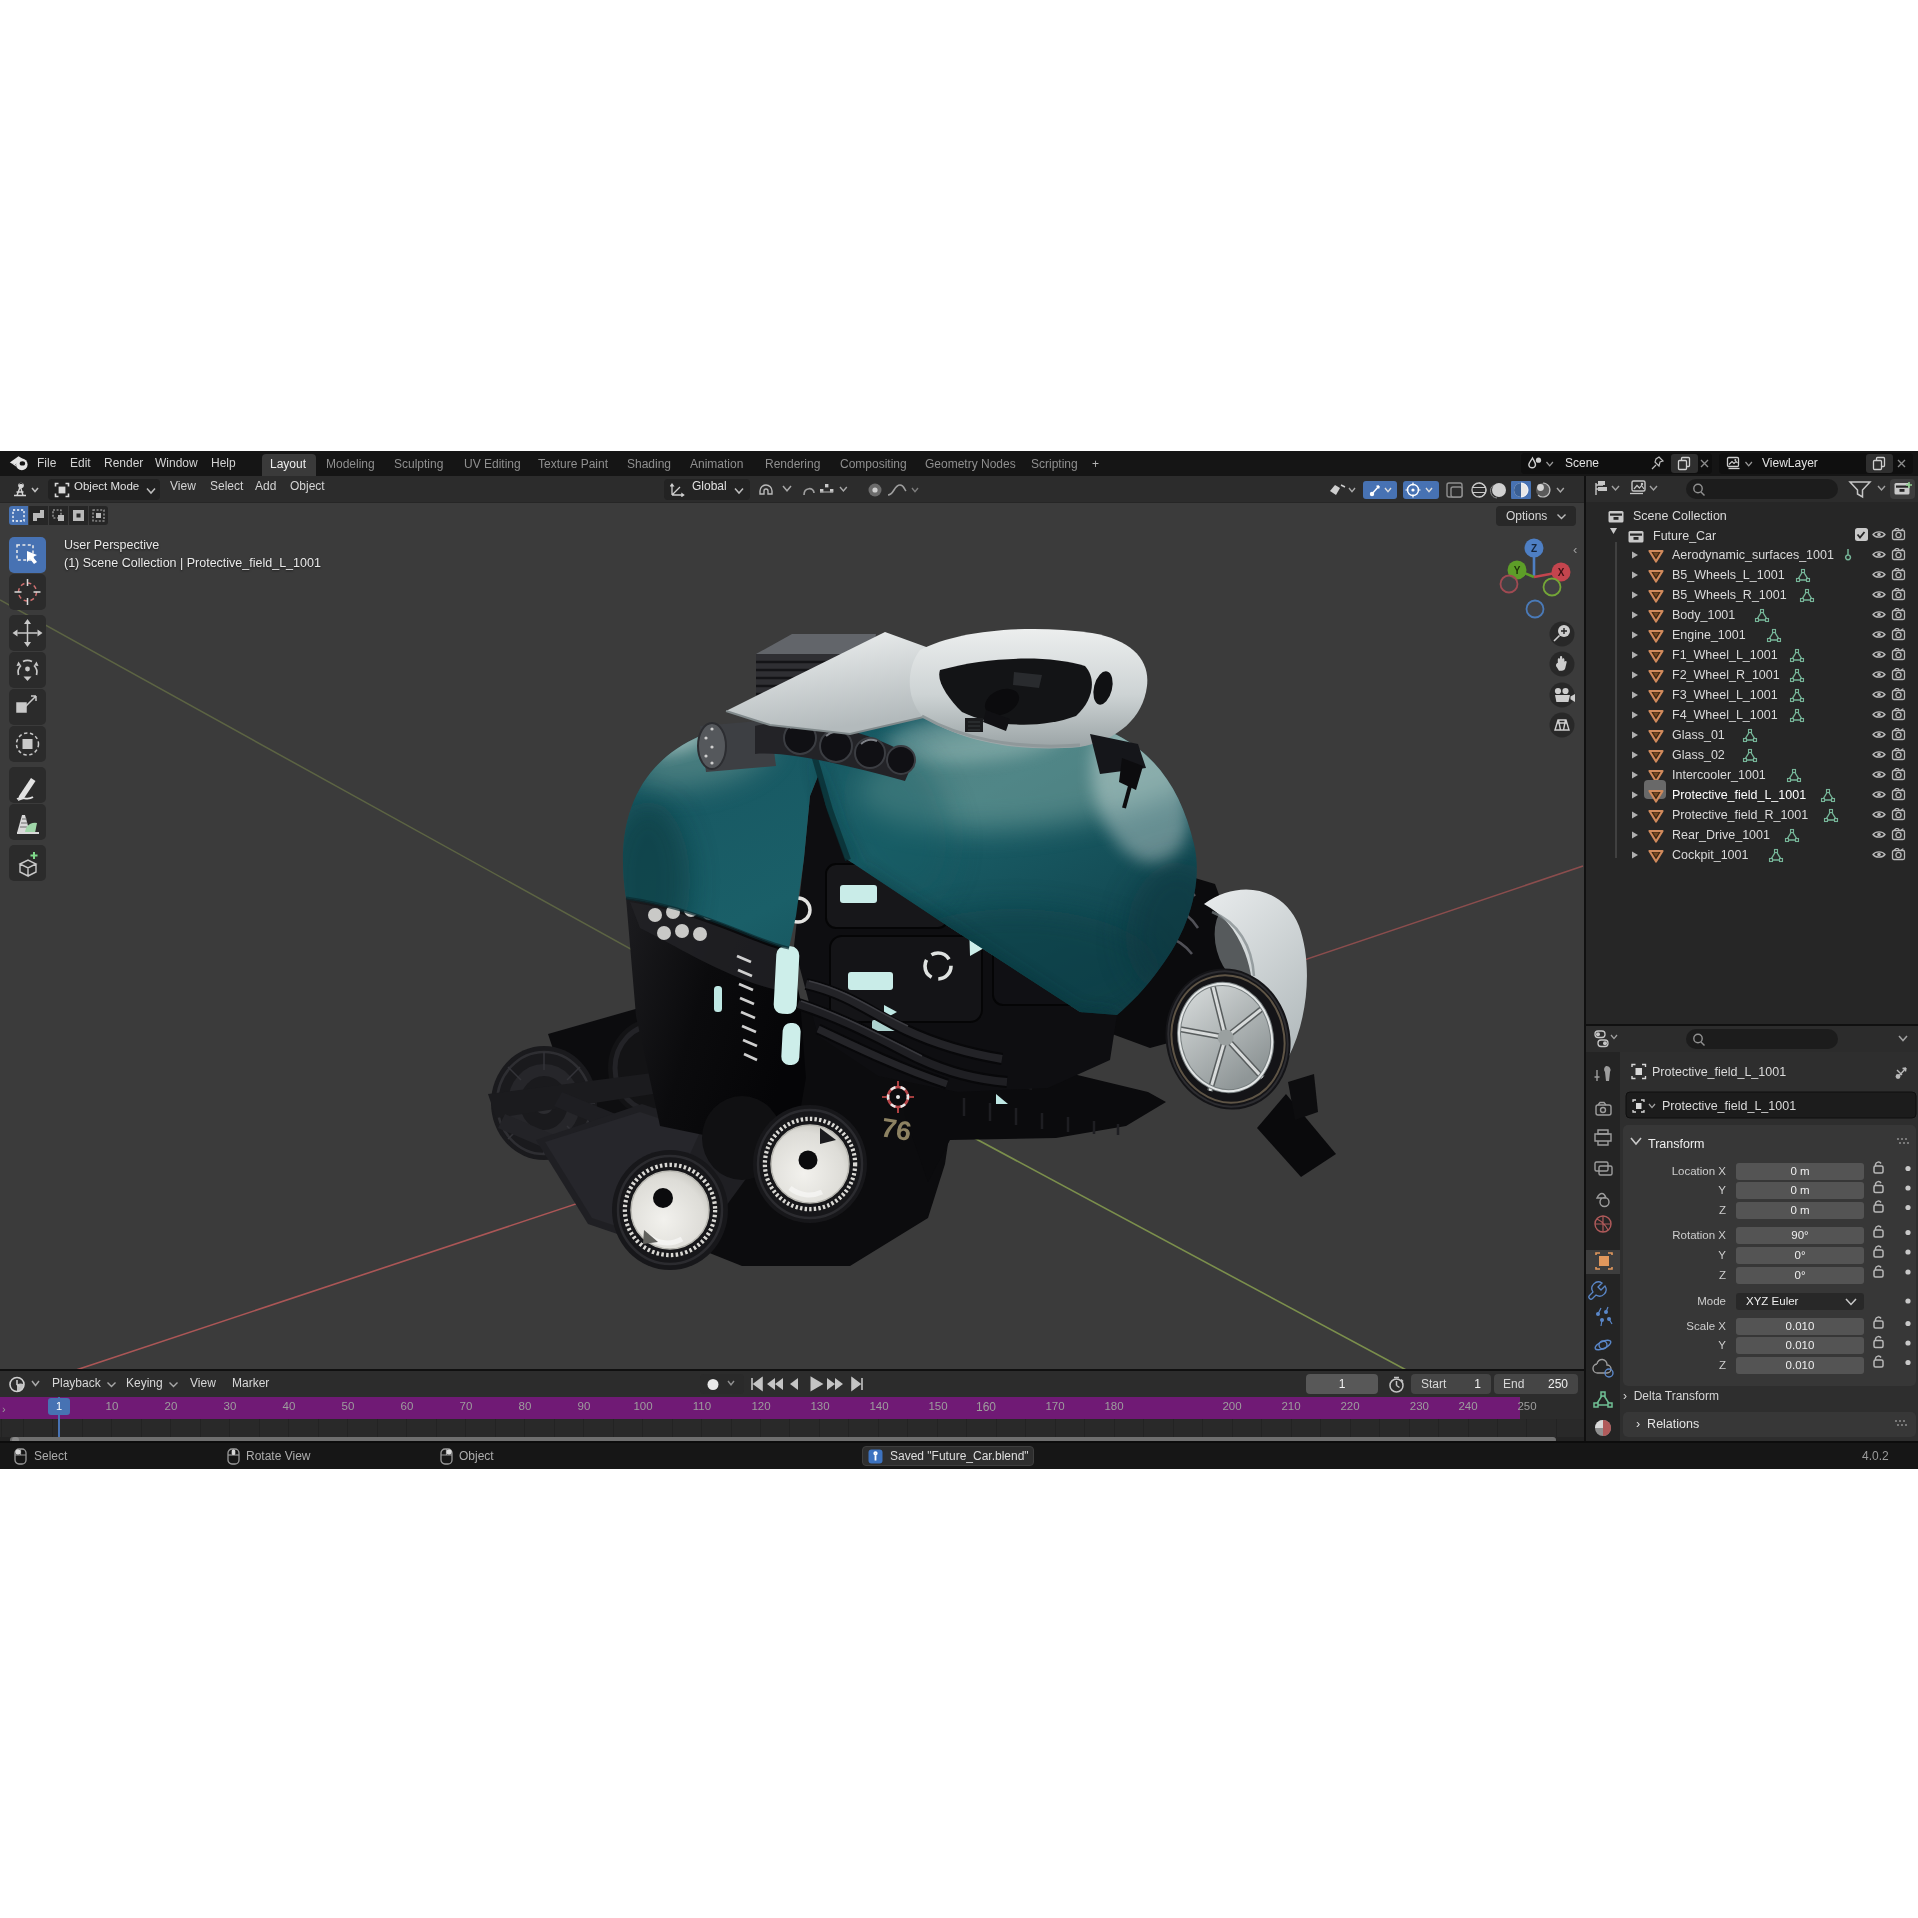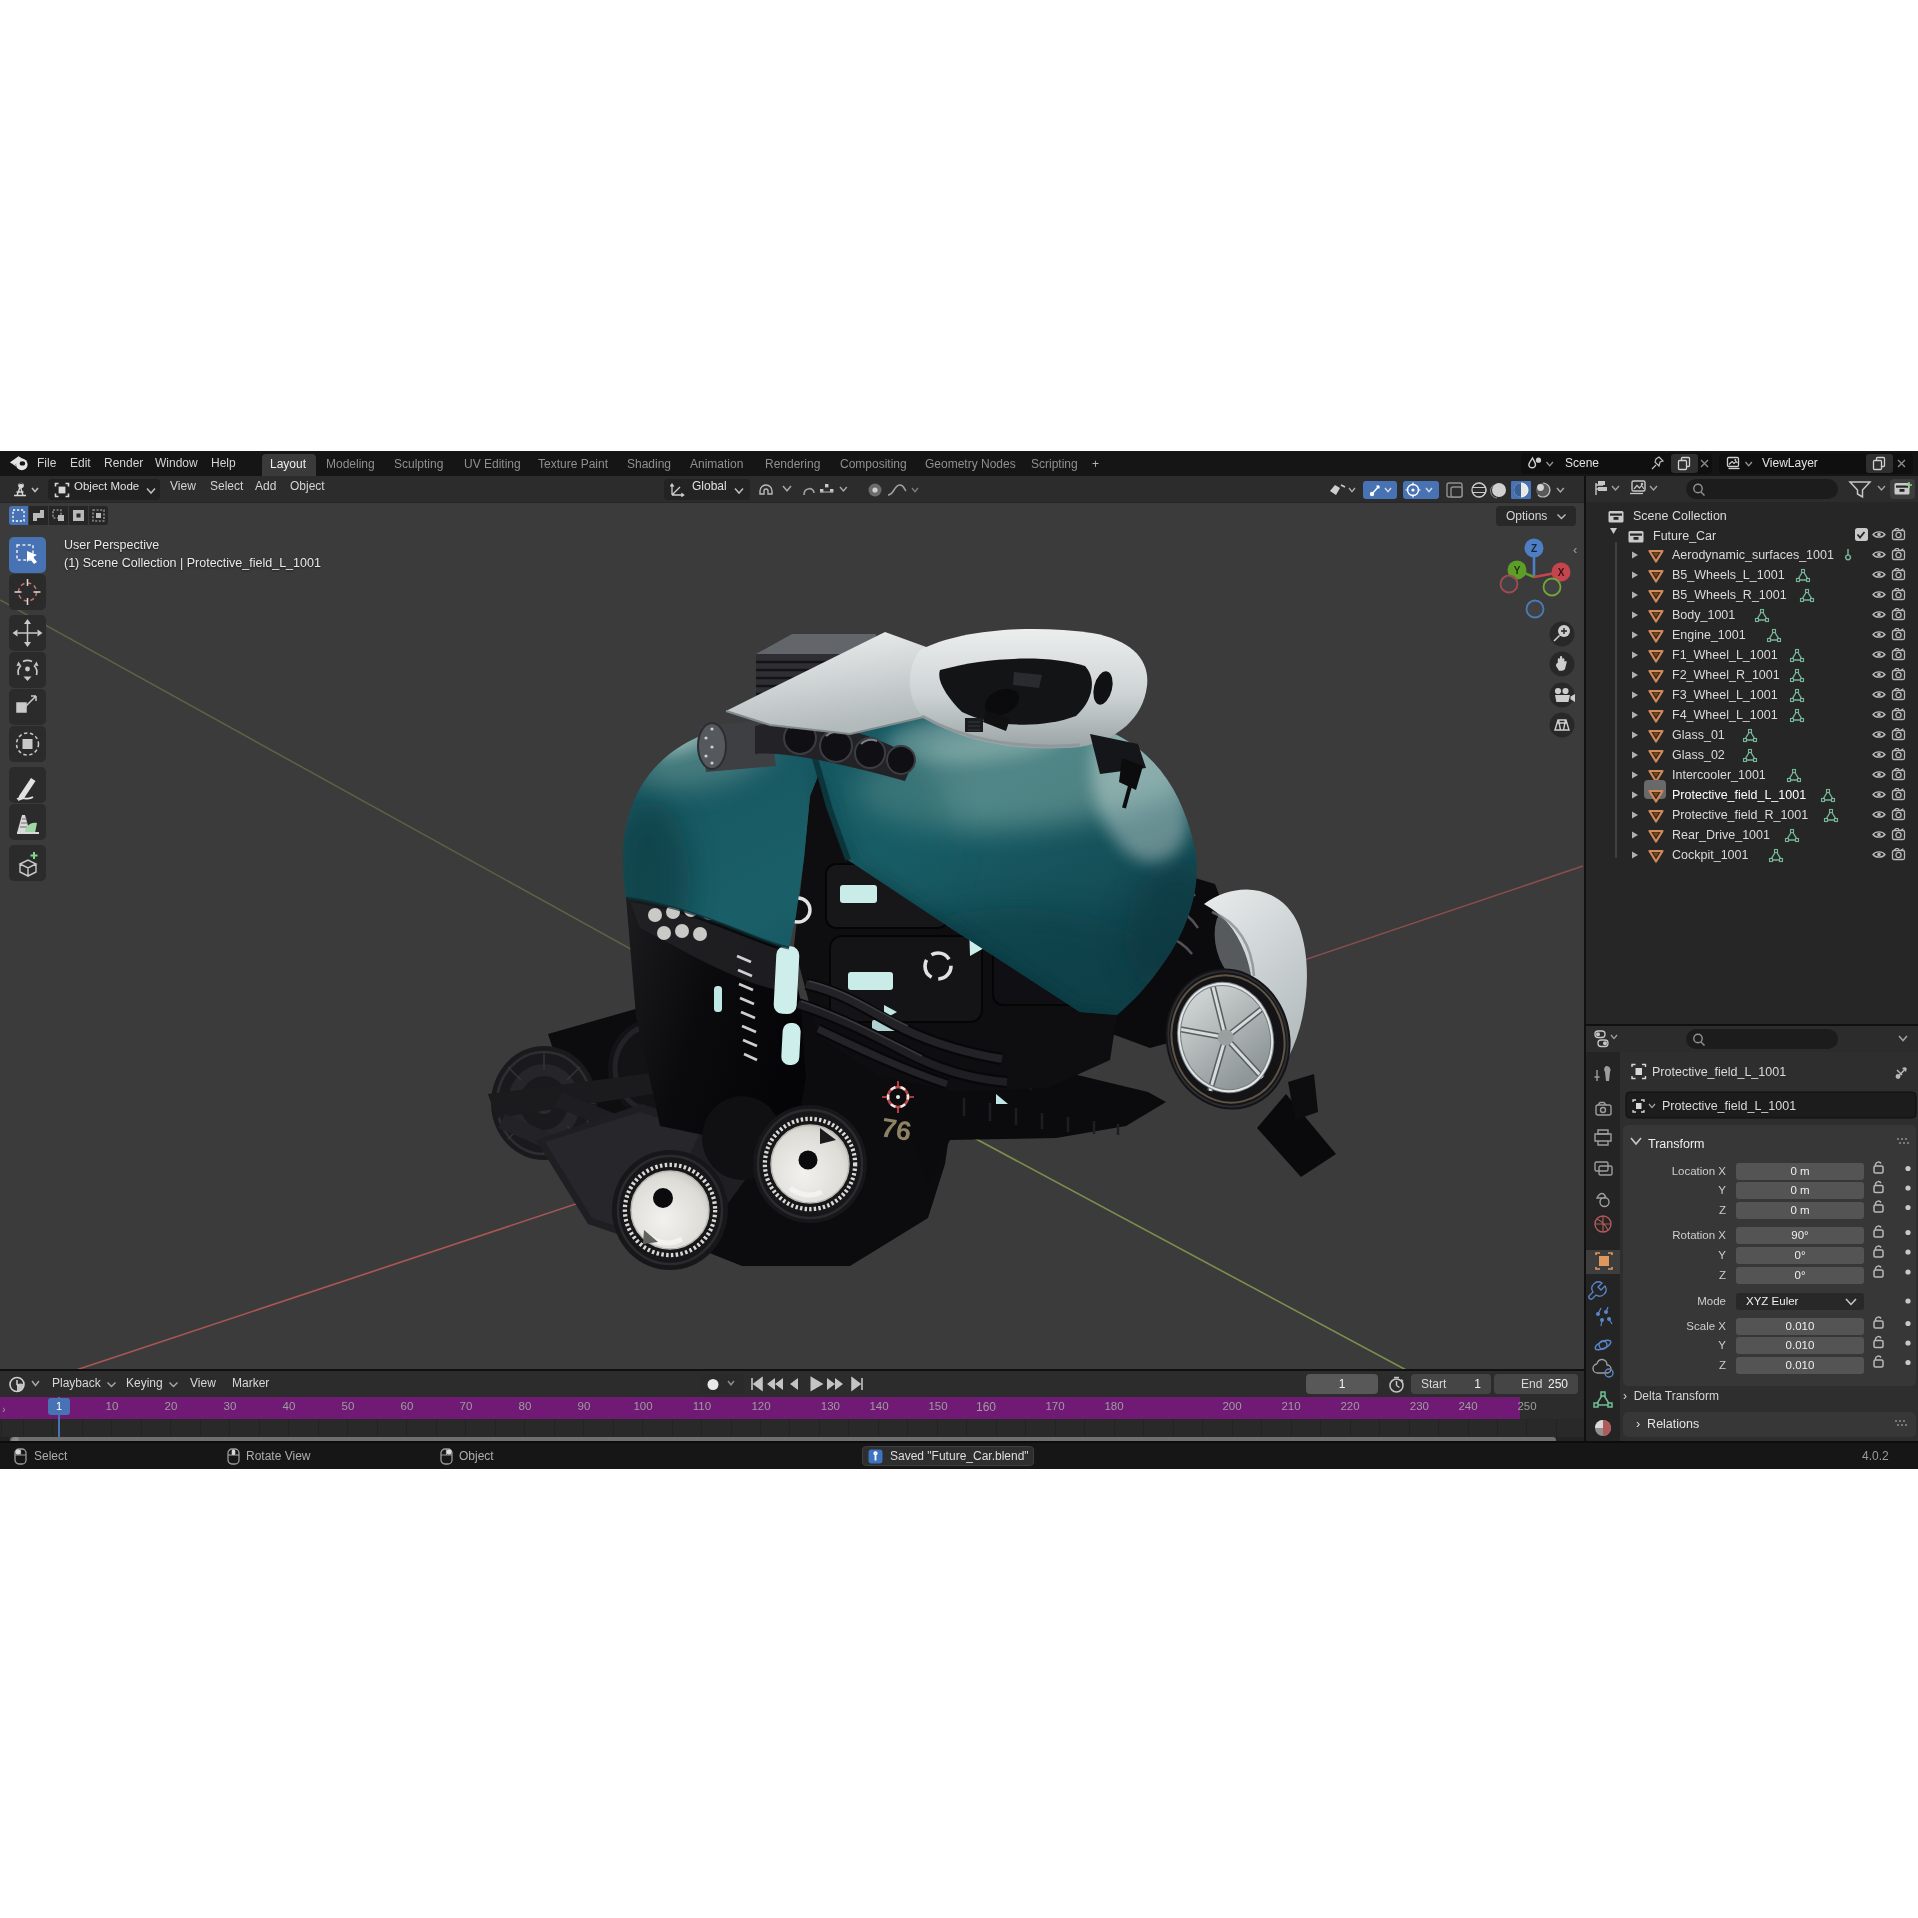--- a/index.html
+++ b/index.html
@@ -942,35 +942,35 @@
         <path d="M80 2 l8 6 -8 6 Z M88 2 l8 6 -8 6 Z" transform="translate(-3,0)"></path>
         <path d="M102 2 l8 6 -8 6 Z M112 2 v12" stroke="#c4c4c4" stroke-width="1.6"></path>
       </g>
     </svg>
     <div class="abs" style="left:1306px;top:3px;width:72px;height:20px;background:#585858;border-radius:4px;text-align:center;line-height:20px;color:#f2f2f2;font-size:12px">1</div>
     <svg class="abs" style="left:1388px;top:5px" width="17" height="17" viewBox="0 0 17 17">
       <circle cx="8.5" cy="9.5" r="6.5" fill="none" stroke="#c4c4c4" stroke-width="1.5"></circle>
       <path d="M8.5 9.5 L8.5 5 M8.5 9.5 l3 2 M6 1.5 h5 M13 3.5 l2 2" stroke="#c4c4c4" stroke-width="1.5" fill="none"></path>
     </svg>
     <div class="abs" style="left:1411px;top:3px;width:80px;height:20px;background:#454545;border-radius:4px;line-height:20px;font-size:12px;color:#d8d8d8"><span style="margin-left:10px">Start</span><span style="float:right;margin-right:10px;color:#f0f0f0">1</span></div>
-    <div class="abs" style="left:1494px;top:3px;width:84px;height:20px;background:#454545;border-radius:4px;line-height:20px;font-size:12px;color:#d8d8d8"><span style="margin-left:27px">End</span><span style="float:right;margin-right:10px;color:#f0f0f0">250</span></div>
+    <div class="abs" style="left:1494px;top:3px;width:84px;height:20px;background:#454545;border-radius:4px;line-height:20px;font-size:12px;color:#d8d8d8"><span style="margin-left:9px">End</span><span style="float:right;margin-right:10px;color:#f0f0f0">250</span></div>
     <div class="abs" style="left:0;top:26px;width:1520px;height:22px;background:#701a75" id="ruler">
         <div class="abs" style="left:92px;top:3px;width:40px;text-align:center;color:#9d9d9d;font-size:11.5px">10</div>
         <div class="abs" style="left:151px;top:3px;width:40px;text-align:center;color:#9d9d9d;font-size:11.5px">20</div>
         <div class="abs" style="left:210px;top:3px;width:40px;text-align:center;color:#9d9d9d;font-size:11.5px">30</div>
         <div class="abs" style="left:269px;top:3px;width:40px;text-align:center;color:#9d9d9d;font-size:11.5px">40</div>
         <div class="abs" style="left:328px;top:3px;width:40px;text-align:center;color:#9d9d9d;font-size:11.5px">50</div>
         <div class="abs" style="left:387px;top:3px;width:40px;text-align:center;color:#9d9d9d;font-size:11.5px">60</div>
         <div class="abs" style="left:446px;top:3px;width:40px;text-align:center;color:#9d9d9d;font-size:11.5px">70</div>
         <div class="abs" style="left:505px;top:3px;width:40px;text-align:center;color:#9d9d9d;font-size:11.5px">80</div>
         <div class="abs" style="left:564px;top:3px;width:40px;text-align:center;color:#9d9d9d;font-size:11.5px">90</div>
         <div class="abs" style="left:623px;top:3px;width:40px;text-align:center;color:#9d9d9d;font-size:11.5px">100</div>
         <div class="abs" style="left:682px;top:3px;width:40px;text-align:center;color:#9d9d9d;font-size:11.5px">110</div>
         <div class="abs" style="left:741px;top:3px;width:40px;text-align:center;color:#9d9d9d;font-size:11.5px">120</div>
-        <div class="abs" style="left:800px;top:3px;width:40px;text-align:right;color:#9d9d9d;font-size:11.5px">130</div>
+        <div class="abs" style="left:800px;top:3px;width:40px;text-align:center;color:#9d9d9d;font-size:11.5px">130</div>
         <div class="abs" style="left:859px;top:3px;width:40px;text-align:center;color:#9d9d9d;font-size:11.5px">140</div>
         <div class="abs" style="left:918px;top:3px;width:40px;text-align:center;color:#9d9d9d;font-size:11.5px">150</div>
         <div class="abs" style="left:976px;top:3px;width:40px;color:#9d9d9d;font-size:12px">160</div>
         <div class="abs" style="left:1035px;top:3px;width:40px;text-align:center;color:#9d9d9d;font-size:11.5px">170</div>
         <div class="abs" style="left:1094px;top:3px;width:40px;text-align:center;color:#9d9d9d;font-size:11.5px">180</div>
         <div class="abs" style="left:1153px;top:19px;width:40px;text-align:center;color:#9d9d9d;font-size:14px">190</div>
         <div class="abs" style="left:1212px;top:3px;width:40px;text-align:center;color:#9d9d9d;font-size:11.5px">200</div>
         <div class="abs" style="left:1271px;top:3px;width:40px;text-align:center;color:#9d9d9d;font-size:11.5px">210</div>
         <div class="abs" style="left:1330px;top:3px;width:40px;text-align:center;color:#9d9d9d;font-size:11.5px">220</div>
         <div class="abs" style="left:1389px;top:3px;width:40px;text-align:right;color:#9d9d9d;font-size:11.5px">230</div>

